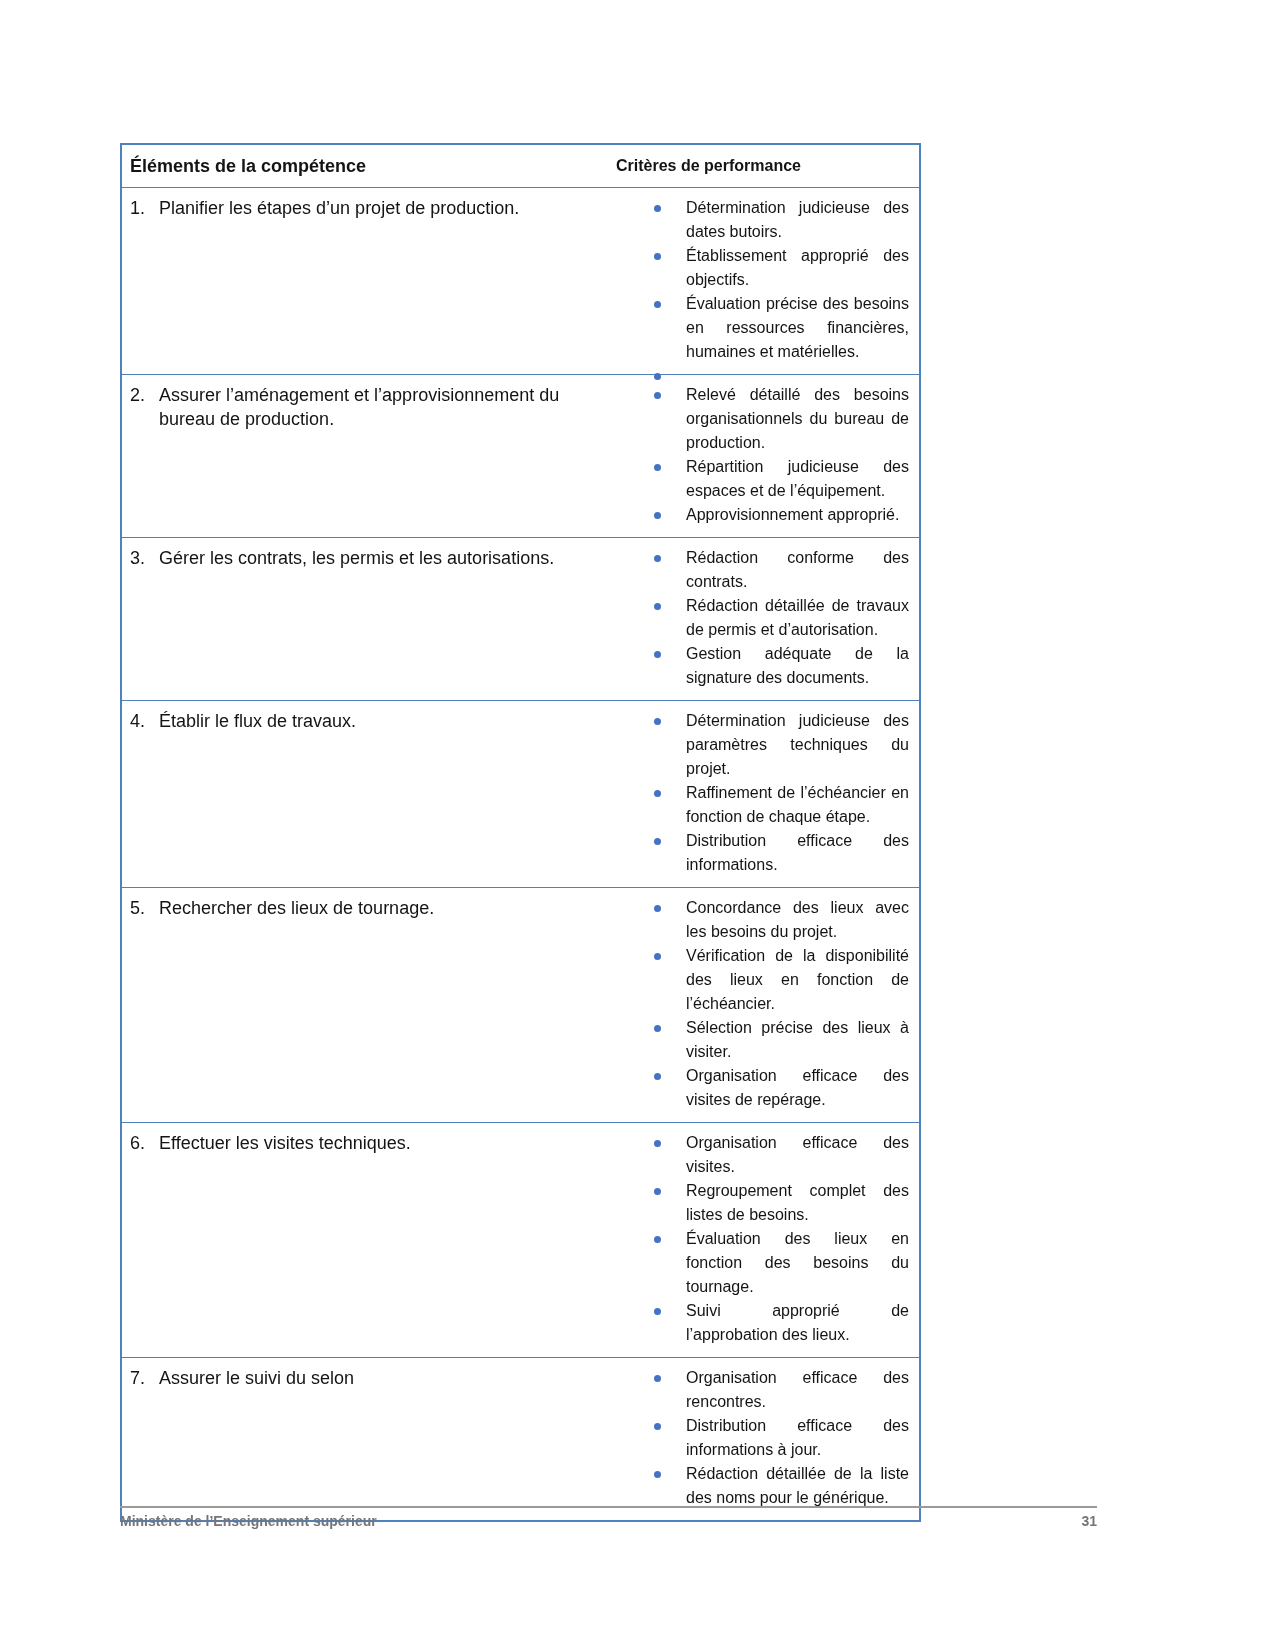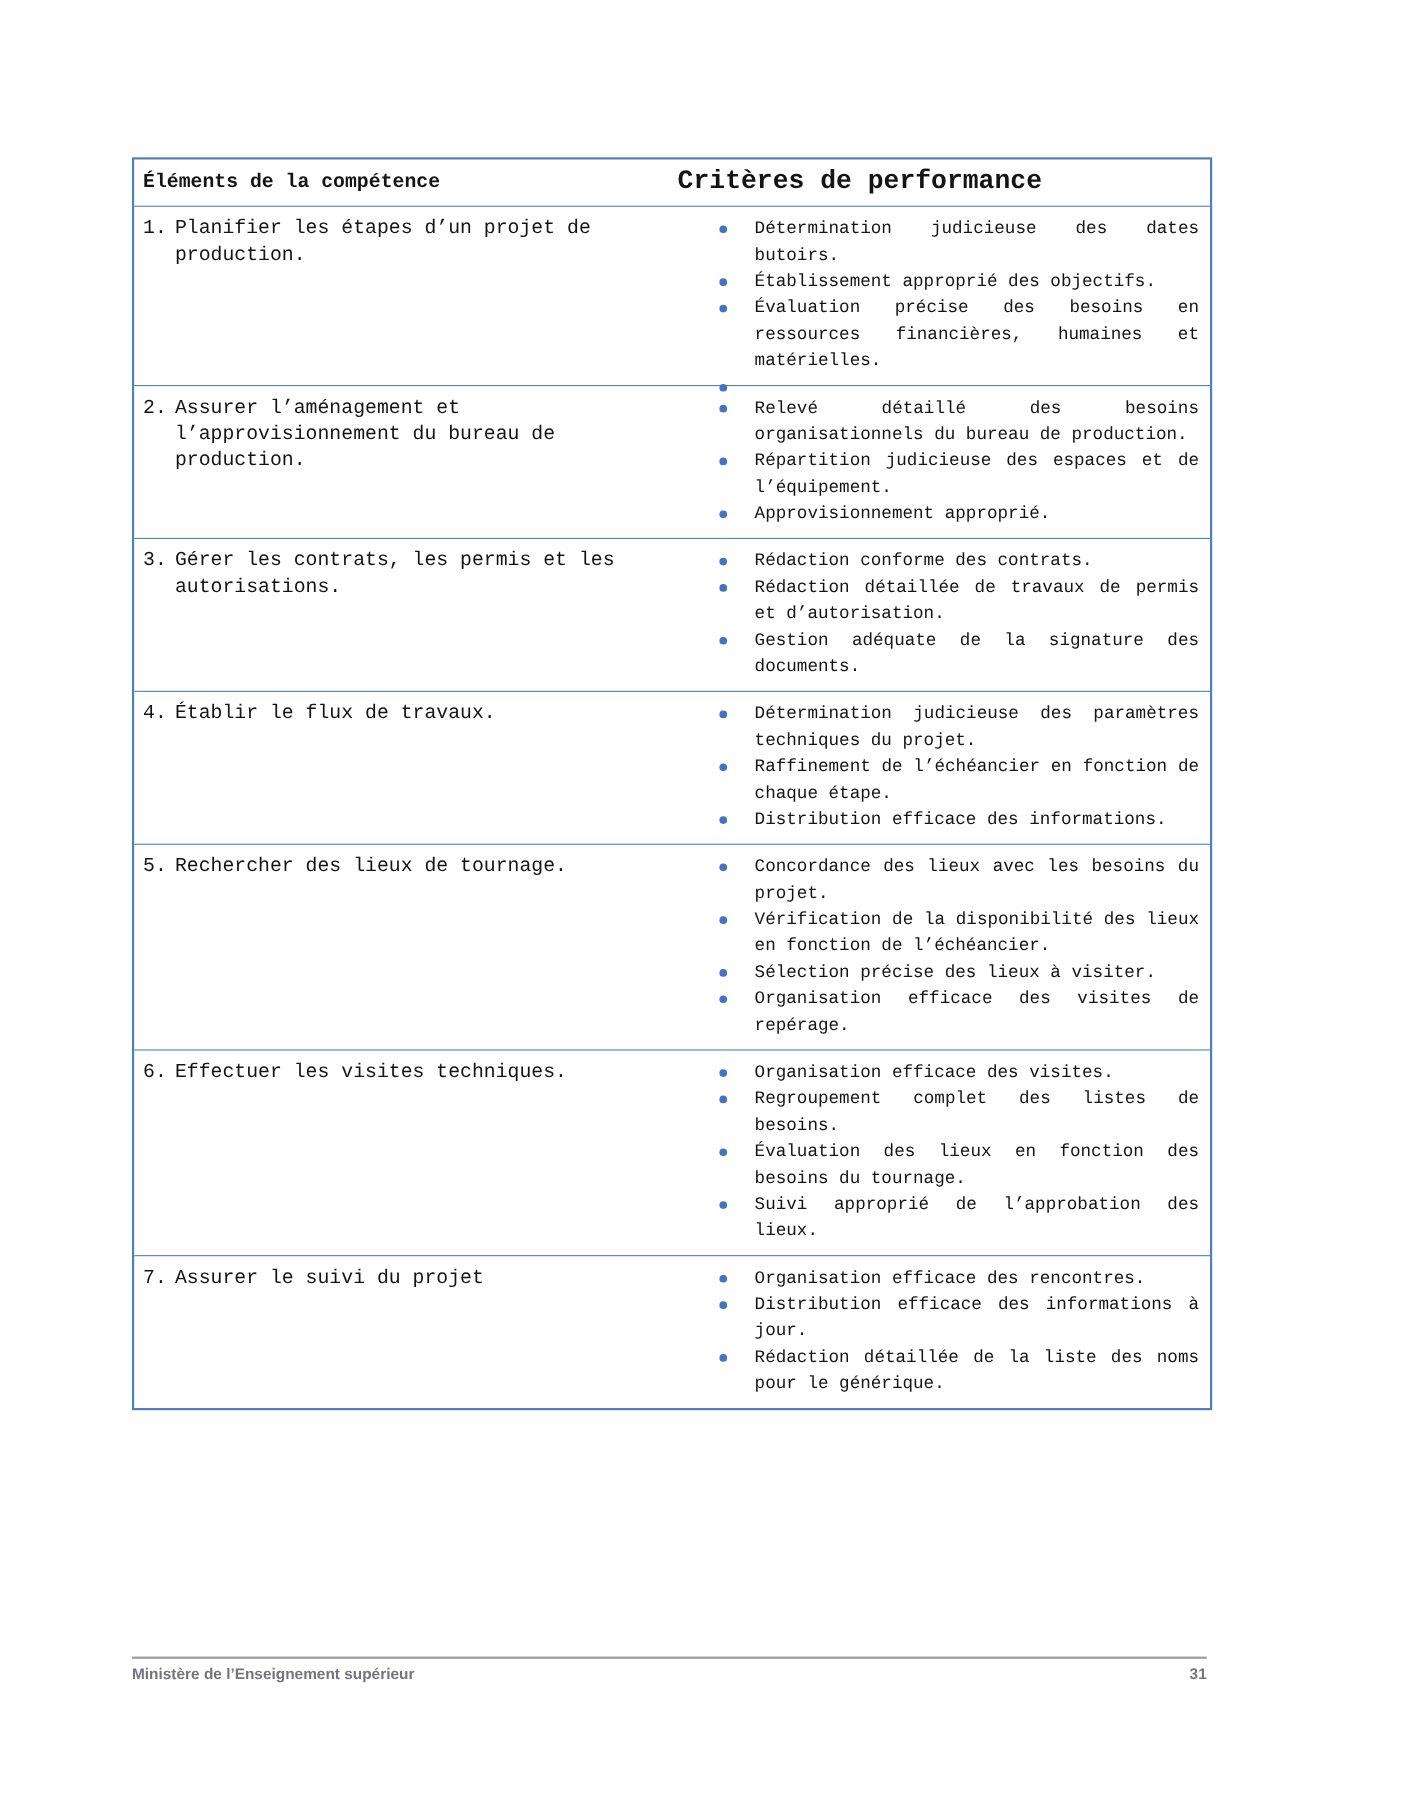--- a/index.html
+++ b/index.html
@@ -21,42 +21,41 @@
     height: 1650px;
     background: #ffffff;
     overflow: hidden;
   }
 
   
   .doc-table {
     position: absolute;
     left: 120px;
     top: 143px;
-    width: 982px;
+    width: 801px;
     border: 2px solid var(--table-border);
     background: #ffffff;
-    font-family: Liberation Mono, monospace;
   }
   .t-header {
     display: flex;
     border-bottom: 1px solid var(--table-border);
   }
   .t-header .h-left {
     width: 494px;
     flex: none;
     padding: 9px 10px 9px 8px;
     font-weight: bold;
     font-size: 18px;
     line-height: 24px;
   }
   .t-header .h-right {
     flex: 1;
     padding: 9px 10px 9px 0;
     font-weight: bold;
-    font-size: 24px;
+    font-size: 16px;
     line-height: 24px;
   }
   .t-row {
     display: flex;
   }
   .t-row + .t-row {
     border-top: 1px solid var(--table-border);
   }
   .cell-left {
     width: 494px;
@@ -275,21 +274,21 @@
                 <span class="bullet"></span>
                 <span class="crit-text">Suivi approprié de l’approbation des lieux.</span>
               </li>
             </ul>
     </div>
   </div>
 
   <div class="t-row">
     <div class="cell-left">
       <span class="el-num">7.</span>
-      <span class="el-text">Assurer le suivi du projet</span>
+      <span class="el-text">Assurer le suivi du selon</span>
     </div>
     <div class="cell-right">
       <ul class="criteria-list">
               <li class="criterion">
                 <span class="bullet"></span>
                 <span class="crit-text">Organisation efficace des rencontres.</span>
               </li>
               <li class="criterion">
                 <span class="bullet"></span>
                 <span class="crit-text">Distribution efficace des informations à jour.</span>

